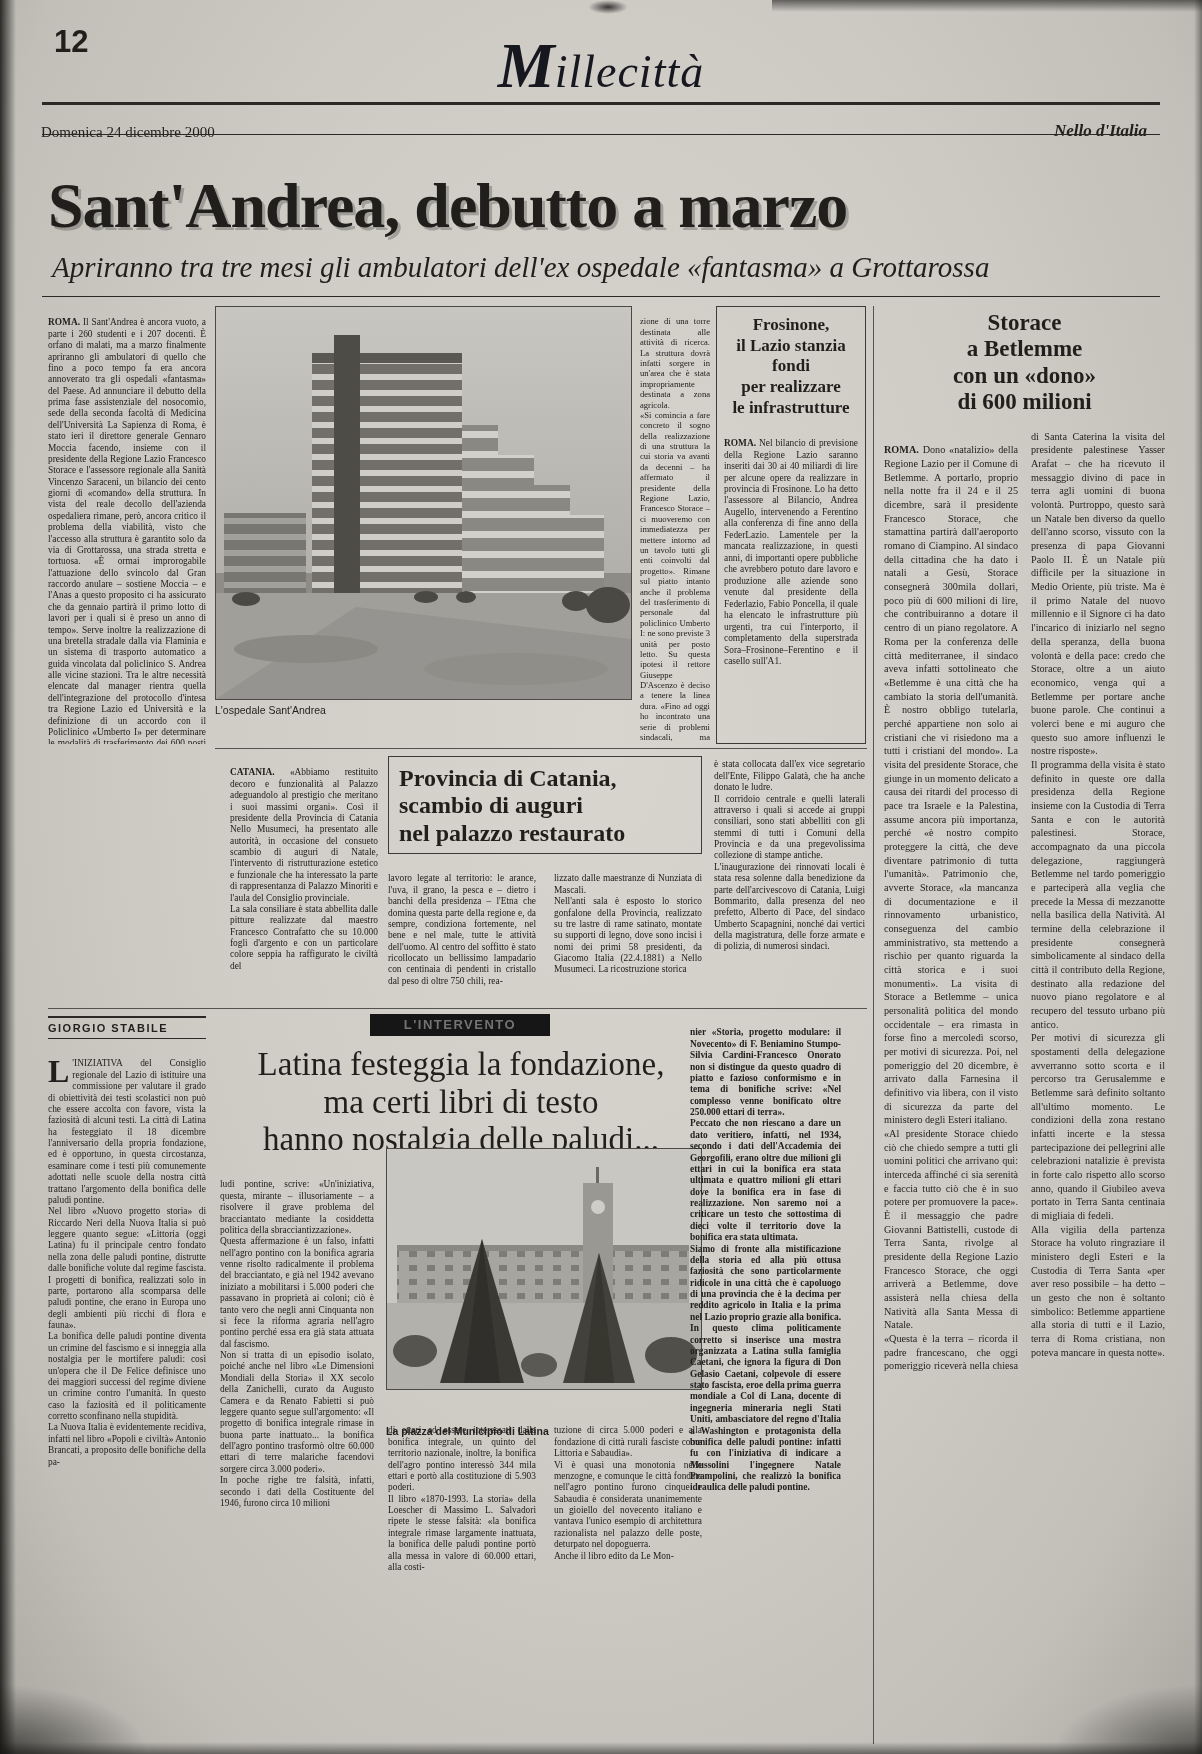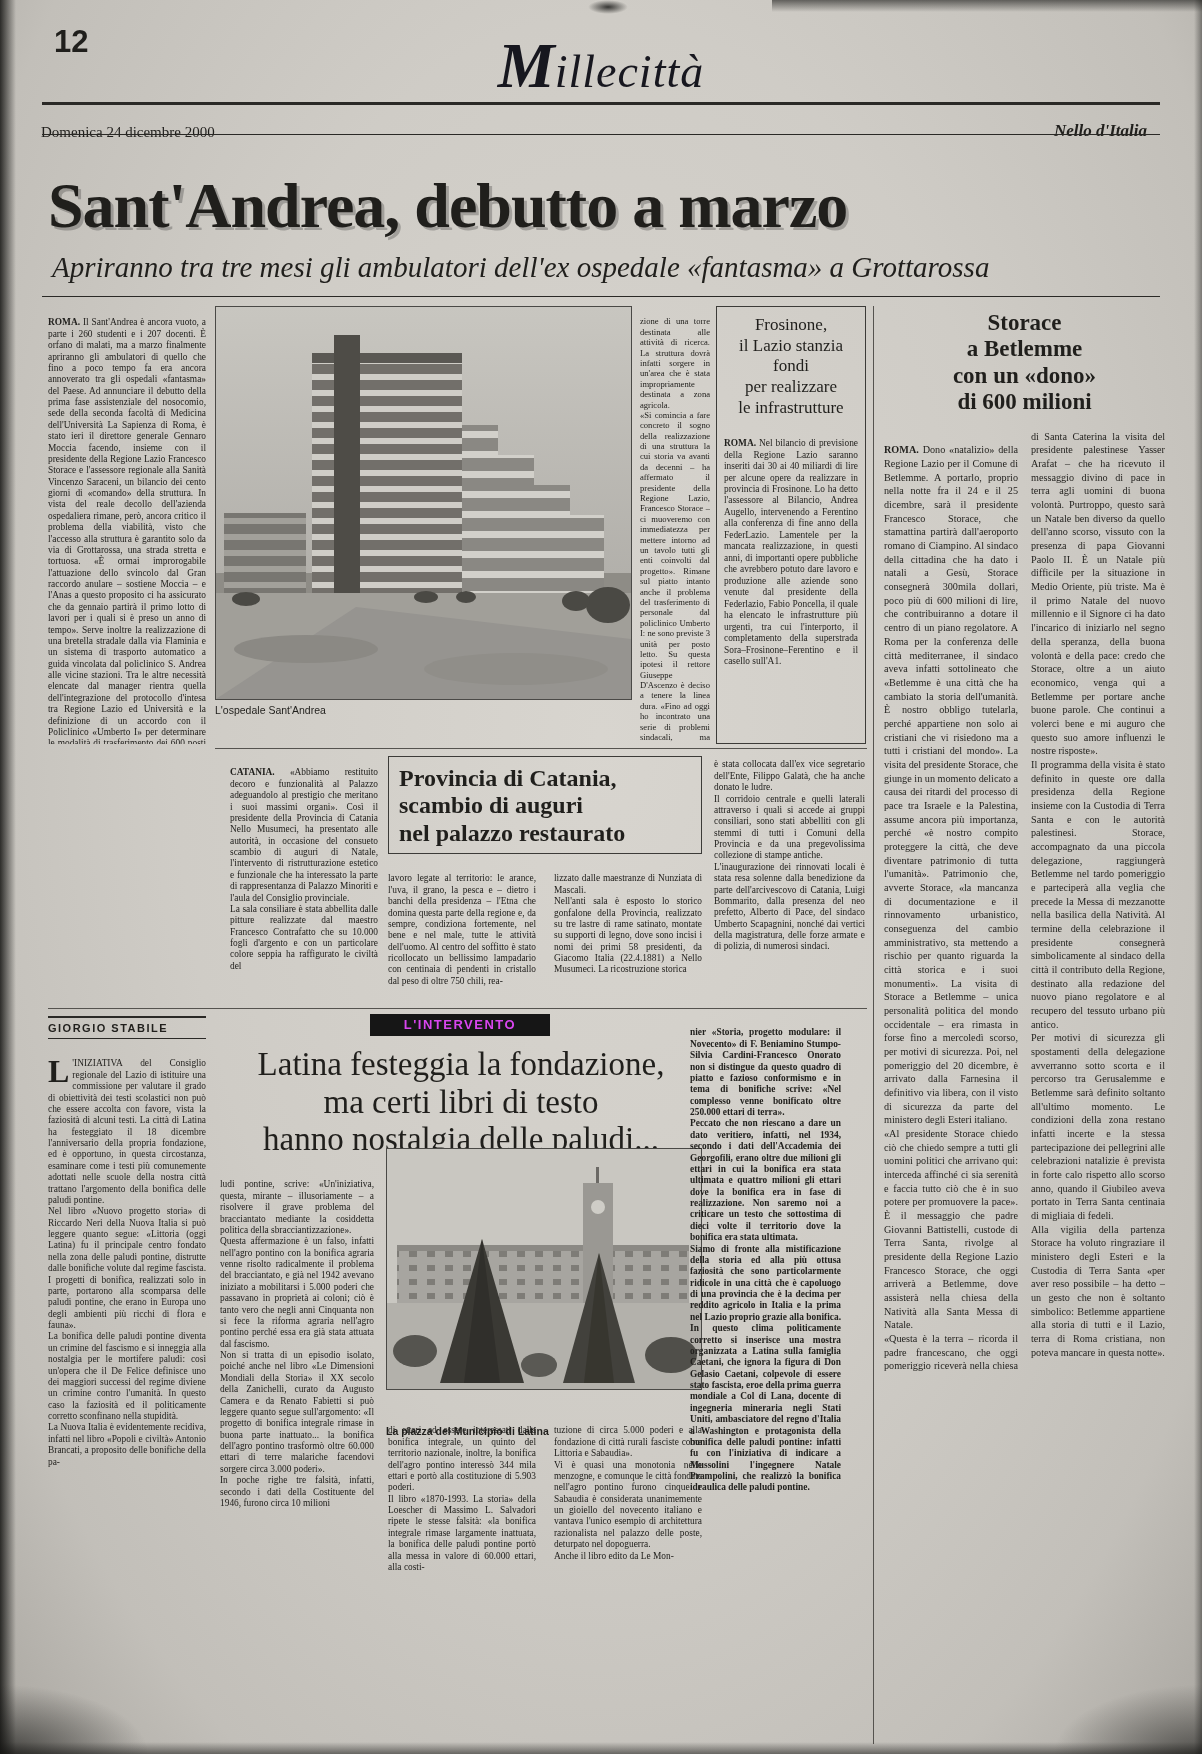--- a/index.html
+++ b/index.html
@@ -35,32 +35,32 @@
   .body-col{position:absolute;font-size:9.4px;line-height:1.21;text-align:justify;overflow:hidden;
     white-space:pre-line;color:#22211e;}
   .lead{font-weight:bold;}
   
   .photo-wrap{position:absolute;}
   .photo-wrap svg{display:block;border:1px solid #4a4946;}
   .photo-caption{font-family:"Liberation Sans",sans-serif;font-size:10.5px;padding-top:4px;}
   .photo-caption.bold{font-weight:bold;margin-top:31px;}
   
   .fro-box{position:absolute;border:1px solid #3c3b38;padding:8px 7px;box-sizing:border-box;overflow:hidden;}
-  .fro-title{font-size:17px;font-weight:normal;text-align:center;line-height:1.22;white-space:pre-line;margin-bottom:8px;}
+  .fro-title{font-size:17px;font-weight:bold;text-align:center;line-height:1.22;white-space:pre-line;margin-bottom:8px;}
   .fro-body{font-size:9.4px;line-height:1.22;text-align:justify;white-space:pre-line;}
   
   .storace-rail{position:absolute;overflow:hidden;}
   .sto-title{font-size:23px;font-weight:bold;text-align:center;line-height:1.15;white-space:pre-line;margin:4px 0 14px 0;}
   .sto-body{font-size:10.2px;line-height:1.34;text-align:justify;white-space:pre-line;
     column-count:2;column-gap:13px;height:1290px;overflow:hidden;}
   
   .cat-head{position:absolute;border:1px solid #3c3b38;padding:8px 10px;box-sizing:border-box;
     font-size:24px;font-weight:bold;line-height:1.14;white-space:pre-line;overflow:hidden;}
   
-  .int-label{position:absolute;background:#161616;color:#d946ef;font-family:"Liberation Sans",sans-serif;
+  .int-label{position:absolute;background:#161616;color:#737373;font-family:"Liberation Sans",sans-serif;
     font-weight:bold;font-size:13px;letter-spacing:1.5px;text-align:center;line-height:22px;}
   .int-head{position:absolute;font-size:33px;line-height:1.14;text-align:center;white-space:pre-line;overflow:hidden;}
   .byline-block{border-top:2px solid #2a2926;border-bottom:1px solid #2a2926;padding:4px 0;
     text-align:left;font-family:"Liberation Sans",sans-serif;font-weight:bold;font-size:11px;letter-spacing:1.5px;}
   .author-body{margin-top:8px;font-size:9.4px;line-height:1.21;text-align:justify;white-space:pre-line;overflow:hidden;height:676px;}
   .dropcap{float:left;font-size:32px;line-height:26px;font-weight:bold;padding:0 3px 0 0;}
   .vrule{position:absolute;width:1px;background:#55534f;}
   .hrule{position:absolute;height:1px;background:#55534f;}
 </style>
 </head>

